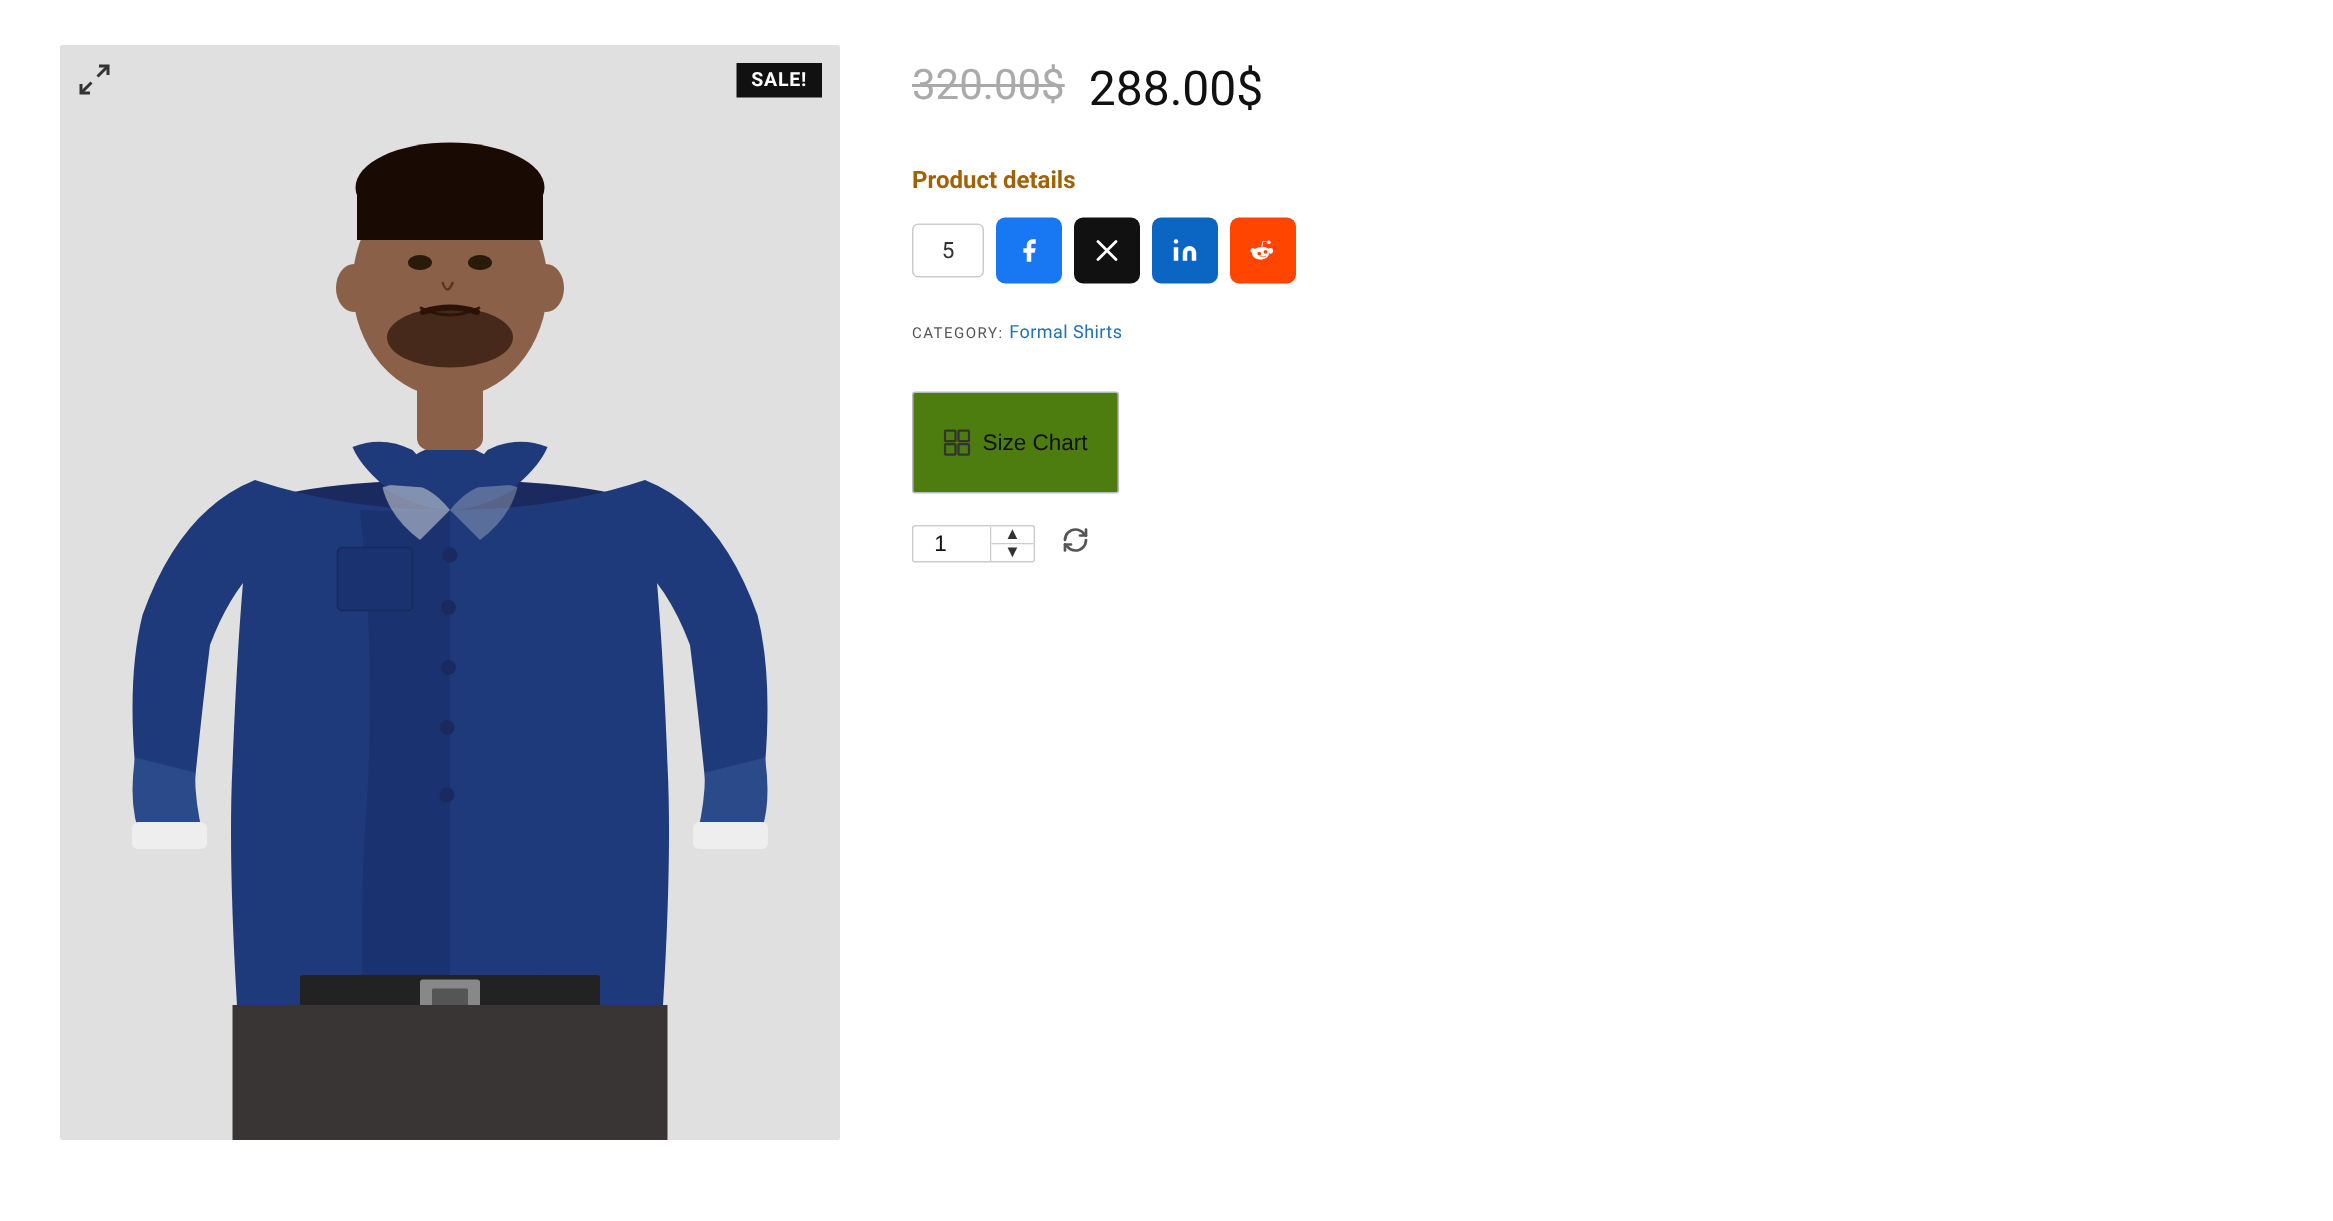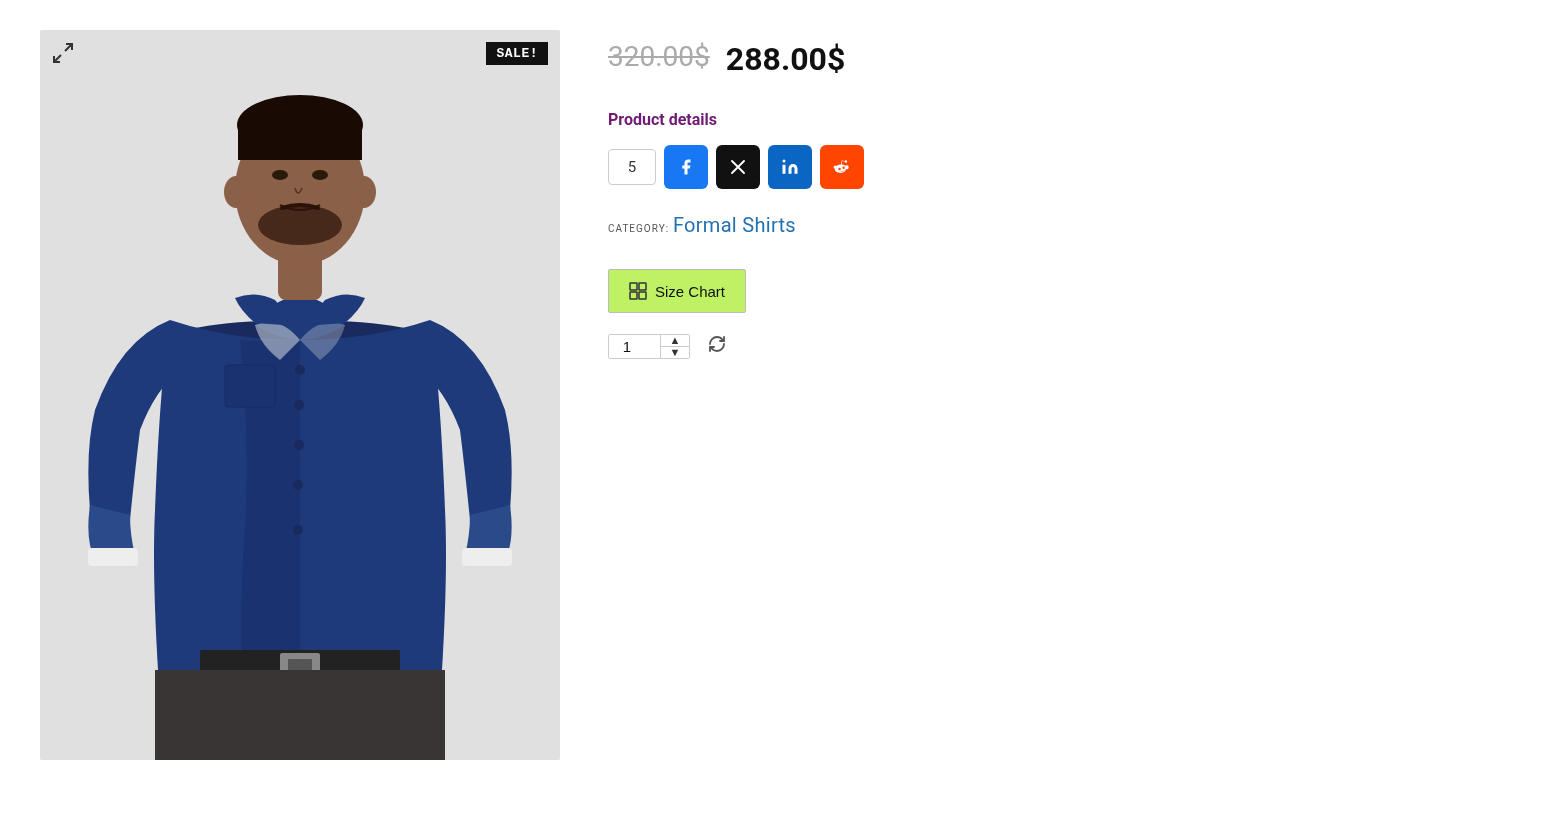--- a/index.html
+++ b/index.html
@@ -57,21 +57,20 @@
       position: absolute;
       top: 12px;
       right: 12px;
       background: #111;
       color: #fff;
       font-size: 13px;
       font-weight: 700;
       padding: 4px 10px;
       z-index: 10;
       letter-spacing: 0.5px;
-      font-family: Liberation Mono, monospace;
     }
 
     
     .details-column {
       flex: 1;
       padding-top: 10px;
     }
 
     .product-title {
       font-size: 36px;
@@ -90,29 +89,29 @@
 
     .price-original {
       font-size: 28px;
       color: #aaa;
       text-decoration: line-through;
       font-weight: 400;
     }
 
     .price-sale {
       font-size: 32px;
-      font-weight: 700;
+      font-weight: 400;
       color: #111;
     }
 
     .product-details-heading {
       font-size: 16px;
       font-weight: 700;
       margin-bottom: 16px;
-      color: #701a75;
+      color: #a16207;
     }
 
     .product-details-list {
       list-style: disc;
       padding-left: 24px;
       margin-bottom: 40px;
     }
 
     .product-details-list li {
       font-size: 15px;
@@ -169,31 +168,31 @@
     .category-label {
       font-weight: 400;
       color: #555;
       letter-spacing: 1px;
       font-size: 10px;
     }
 
     .category-link {
       color: #2271b1;
       text-decoration: none;
-      font-size: 20px;
+      font-size: 12px;
     }
 
     
     .size-chart-btn {
       display: inline-flex;
       align-items: center;
       gap: 8px;
       border: 1px solid #bbb;
-      background: #bef264;
-      padding: 12px 20px;
+      background: #4d7c0f;
+      padding: 24px 20px;
       font-size: 15px;
       cursor: pointer;
       border-radius: 2px;
       margin-bottom: 20px;
       color: #111;
     }
 
     
     .cart-row {
       display: flex;

